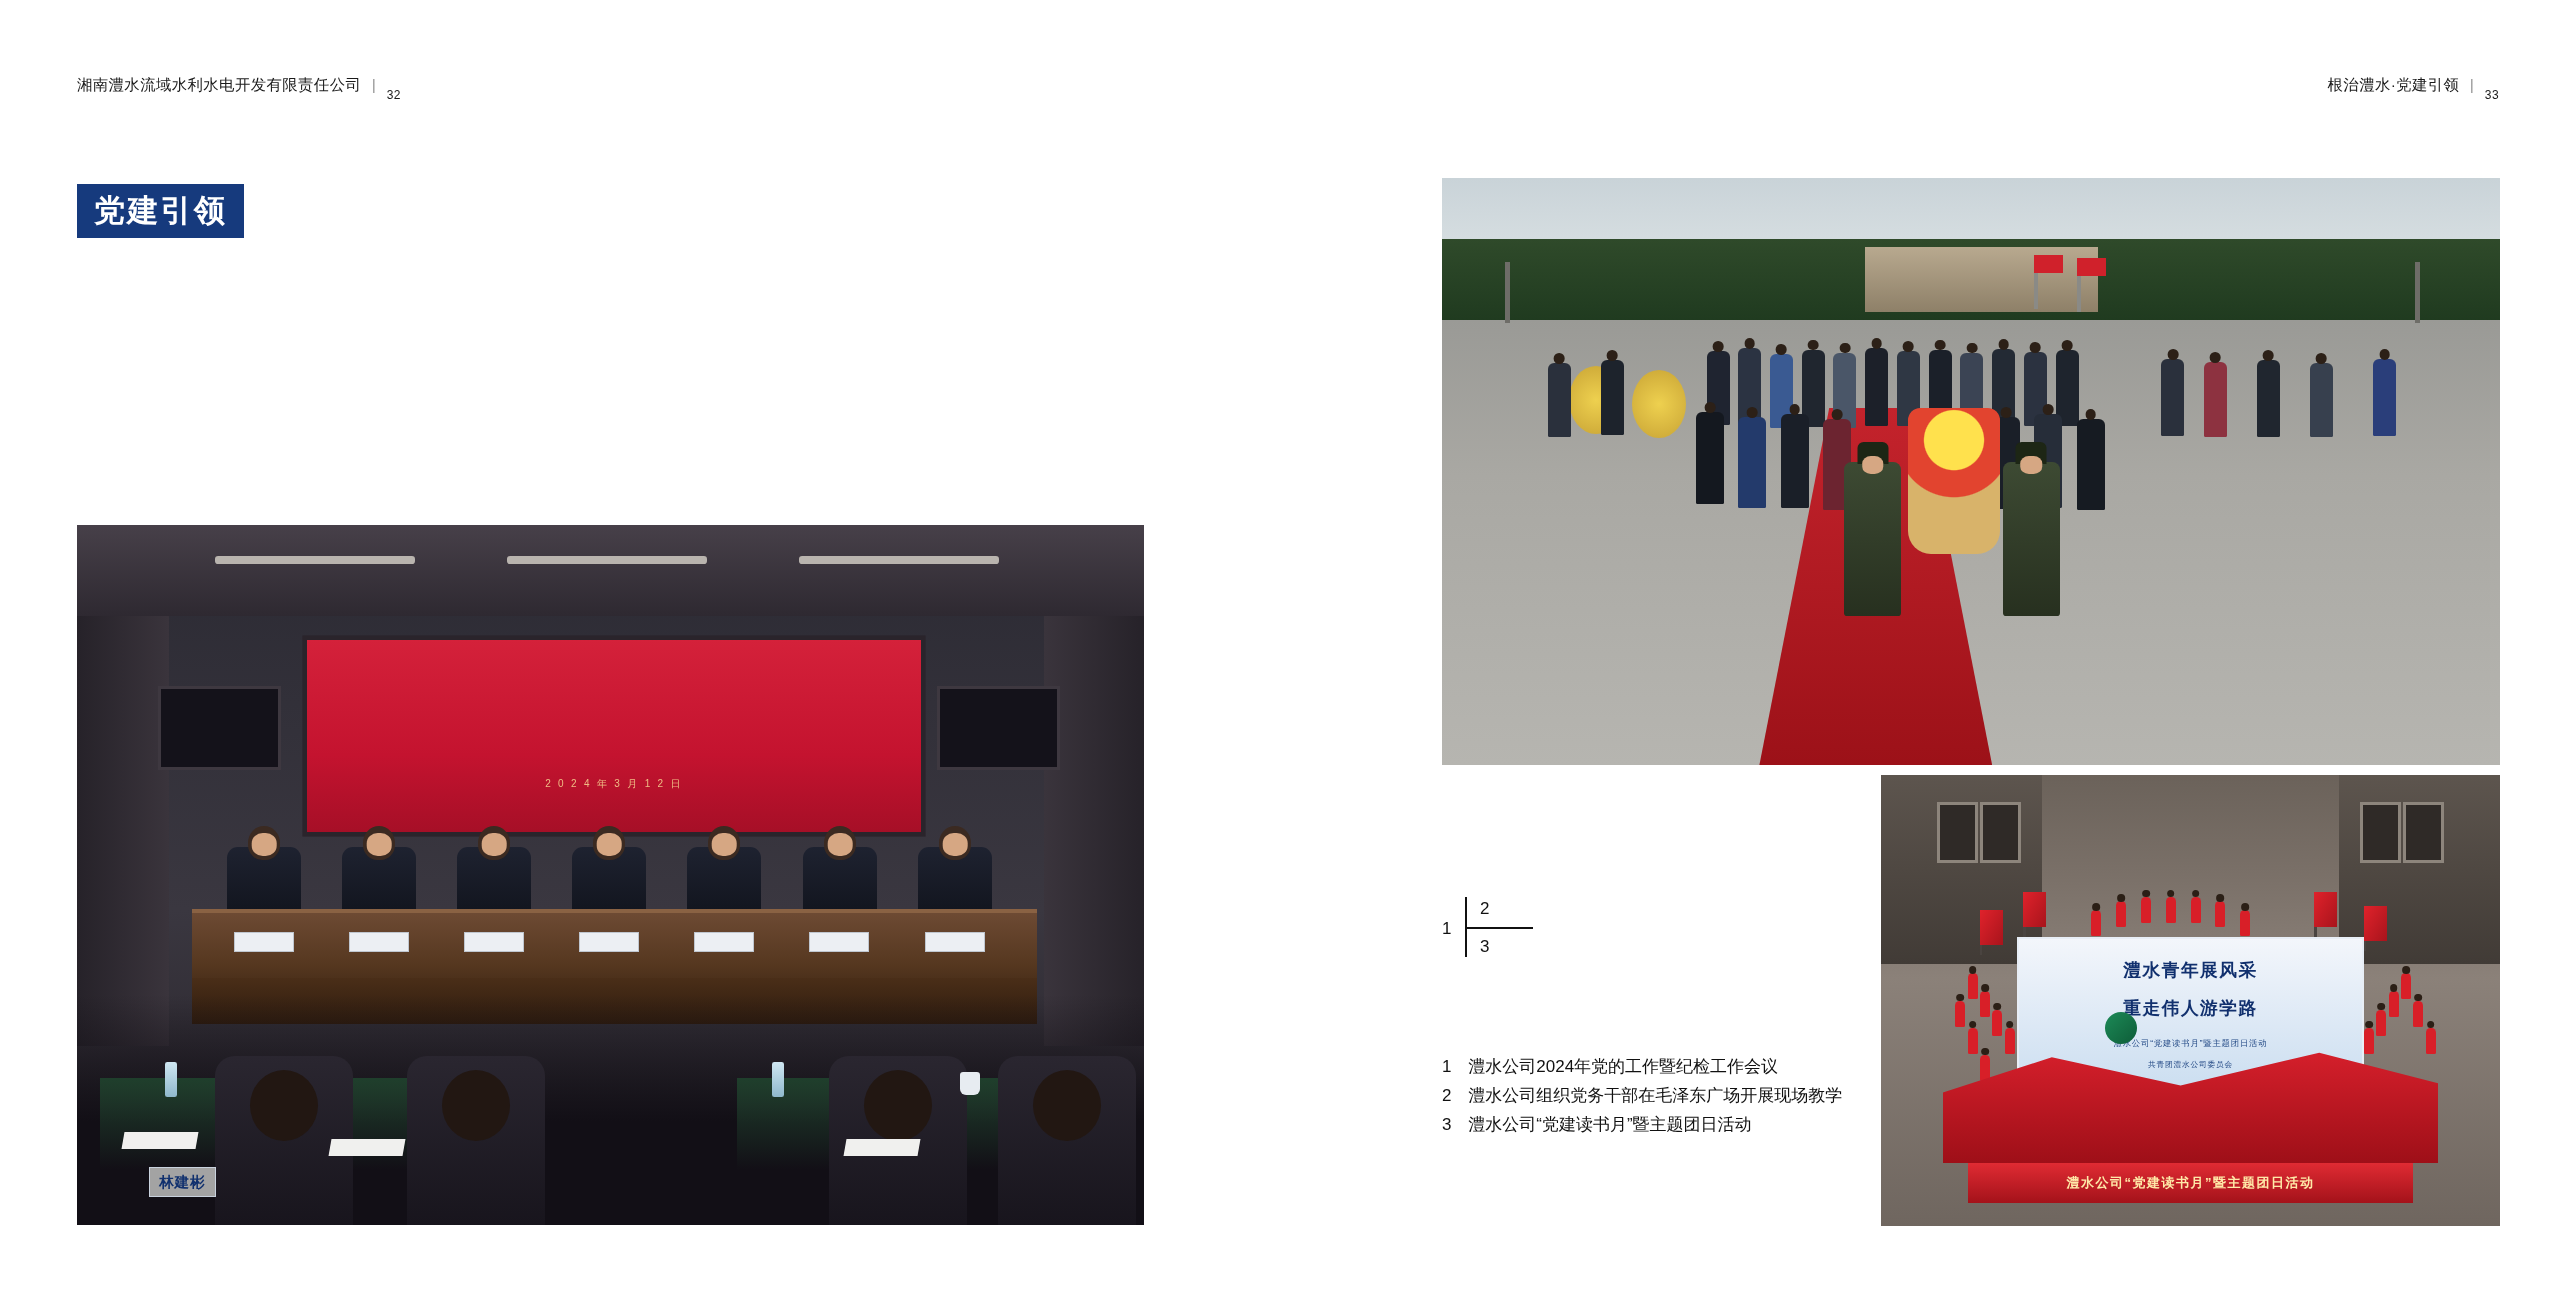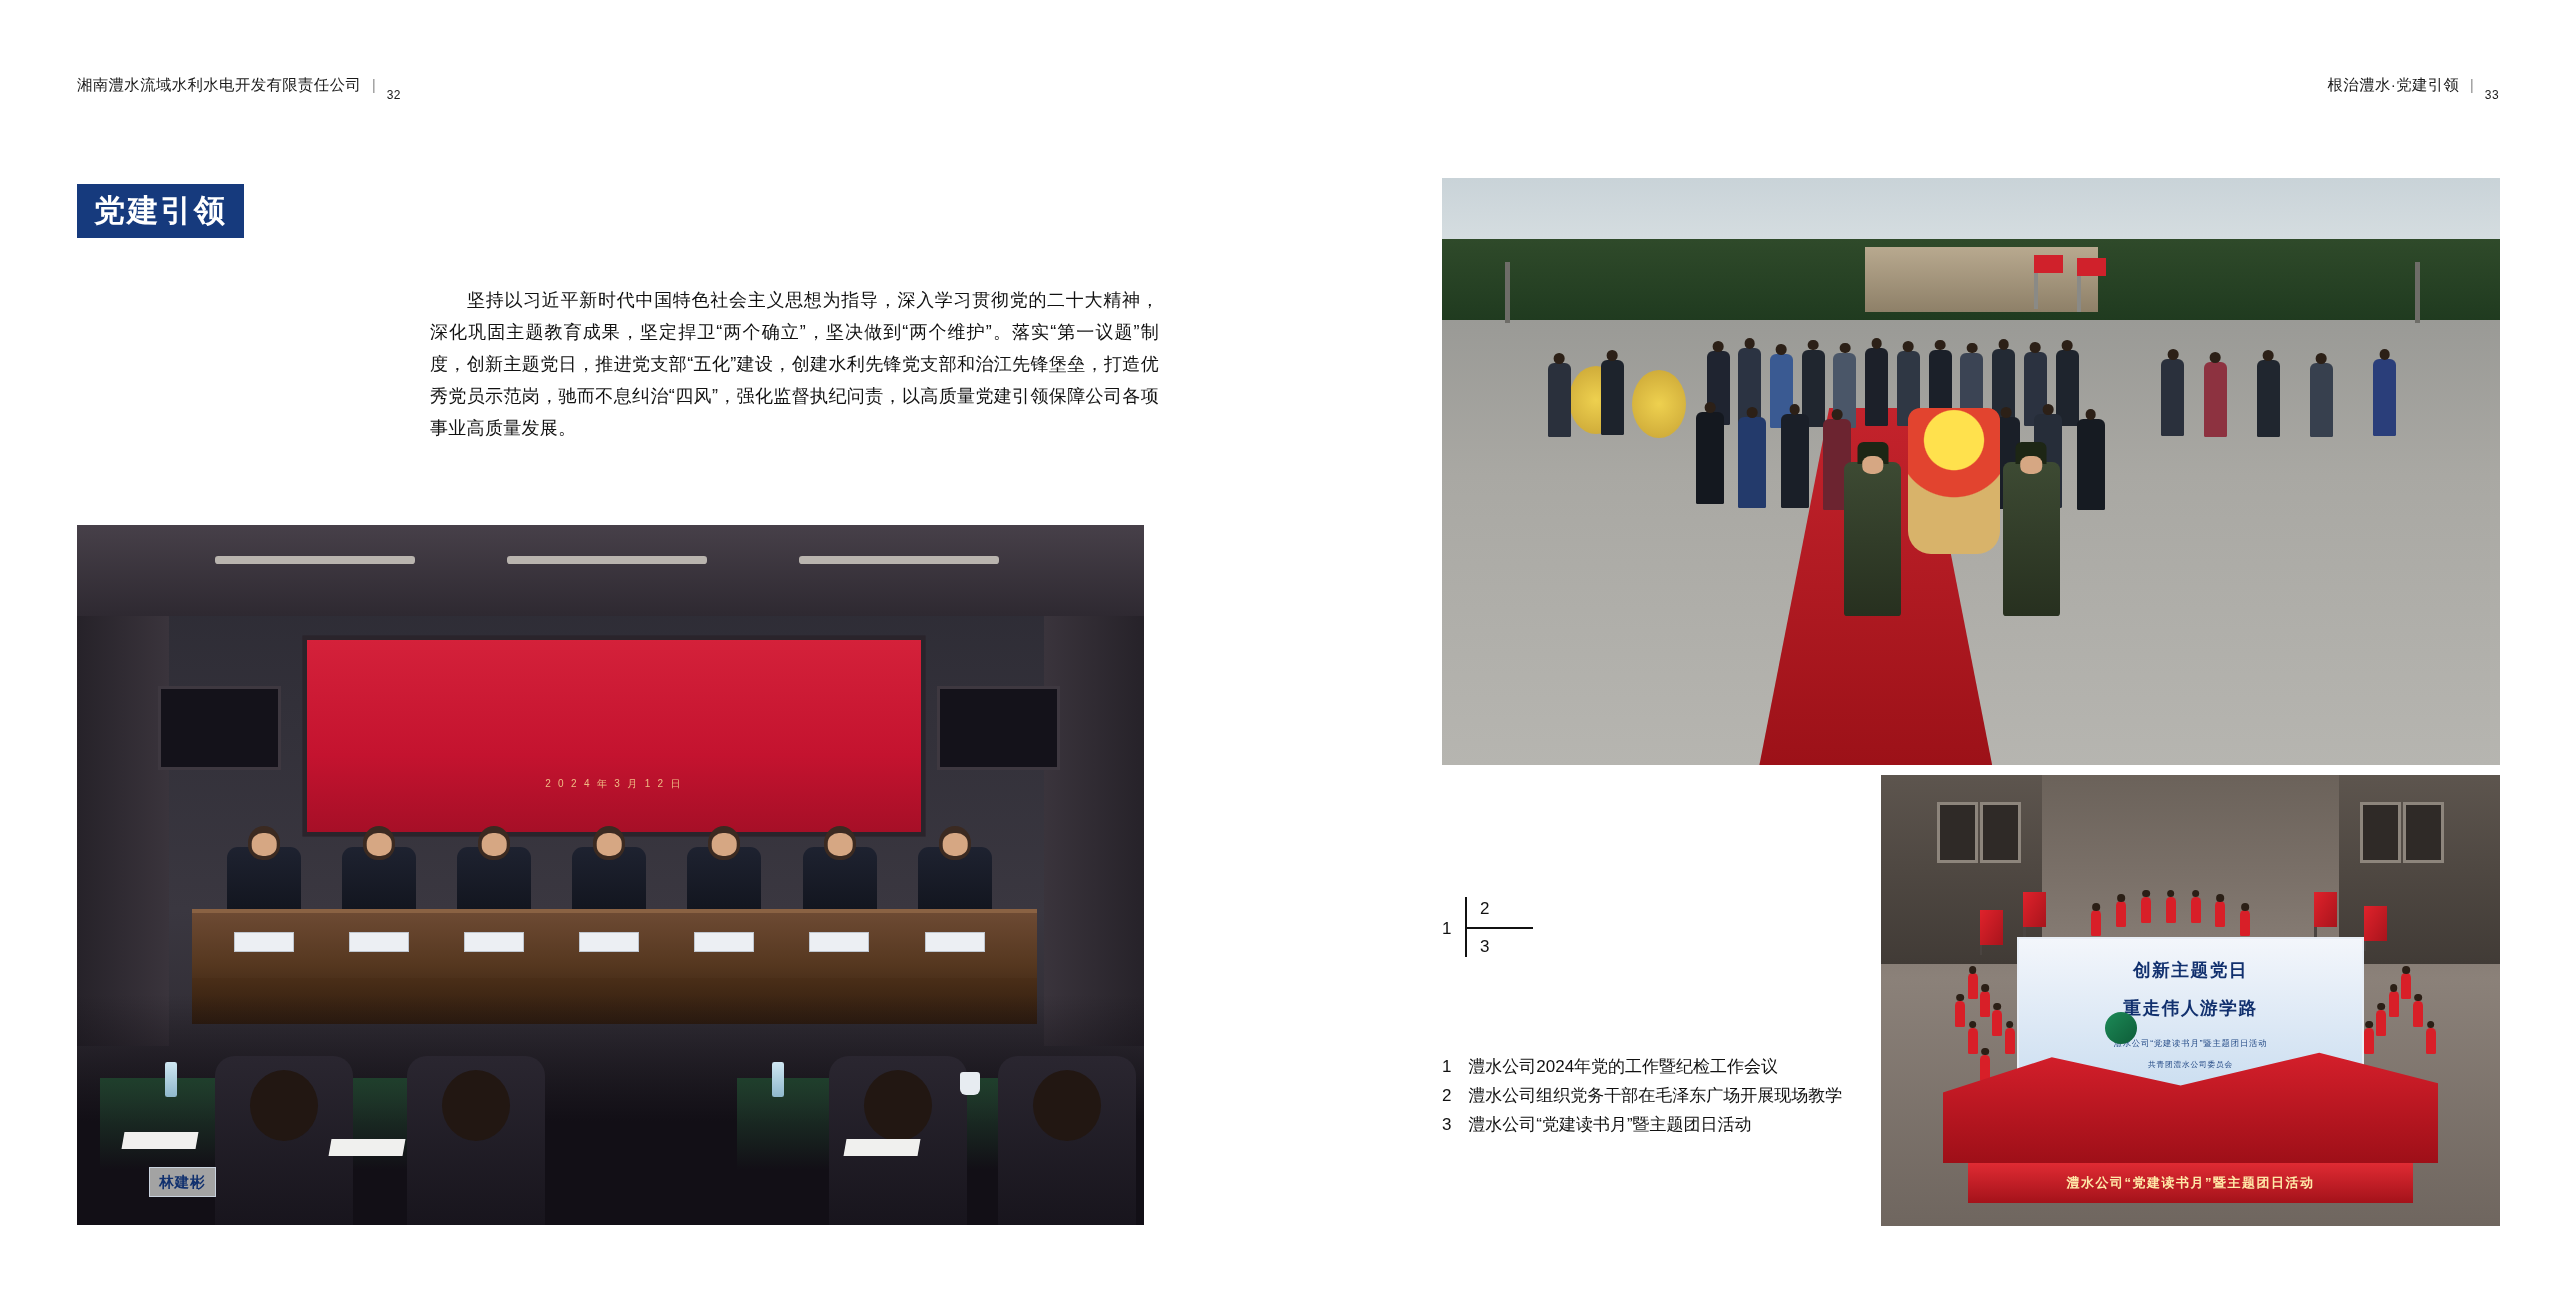--- a/index.html
+++ b/index.html
@@ -245,21 +245,20 @@
   </div>
 
   <div class="header-right">
     <span>根治澧水·党建引领</span>
     <span class="hdr-sep">|</span>
     <span class="hdr-page">33</span>
   </div>
 
   <div class="section-title">党建引领</div>
 
-  <div class="body-text">坚持以习近平新时代中国特色社会主义思想为指导，深入学习贯彻党的二十大精神，深化巩固主题教育成果，坚定捍卫“两个确立”，坚决做到“两个维护”。落实“第一议题”制度，创新主题党日，推进党支部“五化”建设，创建水利先锋党支部和治江先锋堡垒，打造优秀党员示范岗，驰而不息纠治“四风”，强化监督执纪问责，以高质量党建引领保障公司各项事业高质量发展。</div>
 
   <div class="photo photo-1">
     <div class="ph-inner">
       <div class="p1-bg"></div>
       <div class="p1-ceiling"></div>
       <div class="p1-lightbar" style="left:138px;width:200px;"></div>
       <div class="p1-lightbar" style="left:430px;width:200px;"></div>
       <div class="p1-lightbar" style="left:722px;width:200px;"></div>
       <div class="p1-wall-l"></div>
       <div class="p1-wall-r"></div>
@@ -543,21 +542,21 @@
           <span class="hd"></span>
         </div>
       <div class="p3-fig" style="left:54%;top:28%;">
           <span class="hd"></span>
         </div>
       <div class="p3-fig" style="left:58%;top:30%;">
           <span class="hd"></span>
         </div>
 
       <div class="p3-board">
-        <div class="p3-b1">创新主题党日</div>
+        <div class="p3-b1">澧水青年展风采</div>
         <div class="p3-b2">重走伟人游学路</div>
         <div class="p3-b3">澧水公司“党建读书月”暨主题团日活动</div>
         <div class="p3-b4">共青团澧水公司委员会</div>
         <div class="p3-logo"></div>
       </div>
 
       <div class="p3-redwave"></div>
       <div class="p3-redbanner">澧水公司“党建读书月”暨主题团日活动</div>
     </div>
   </div>

